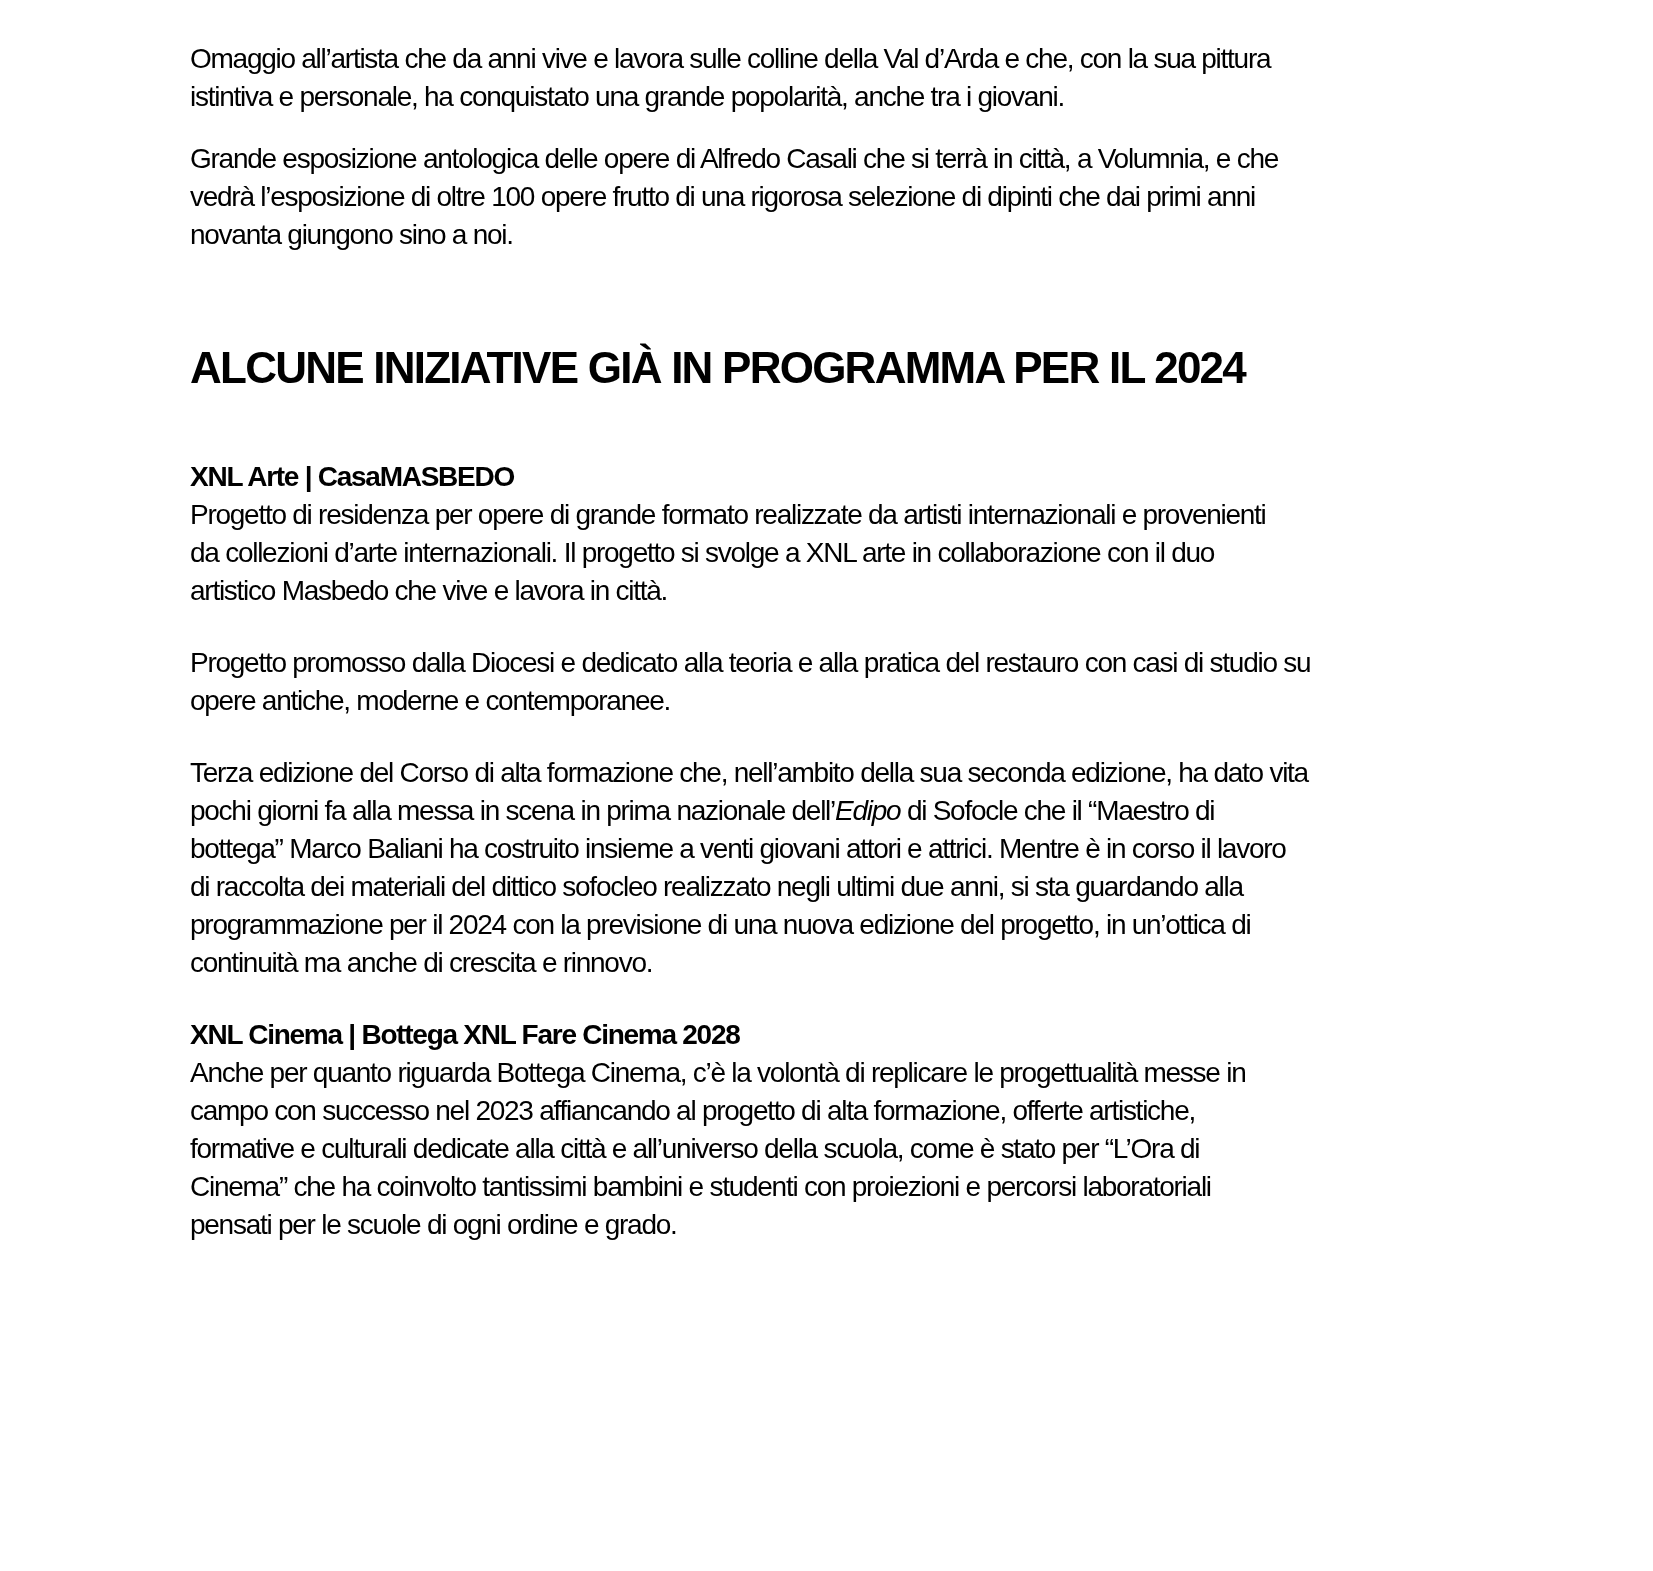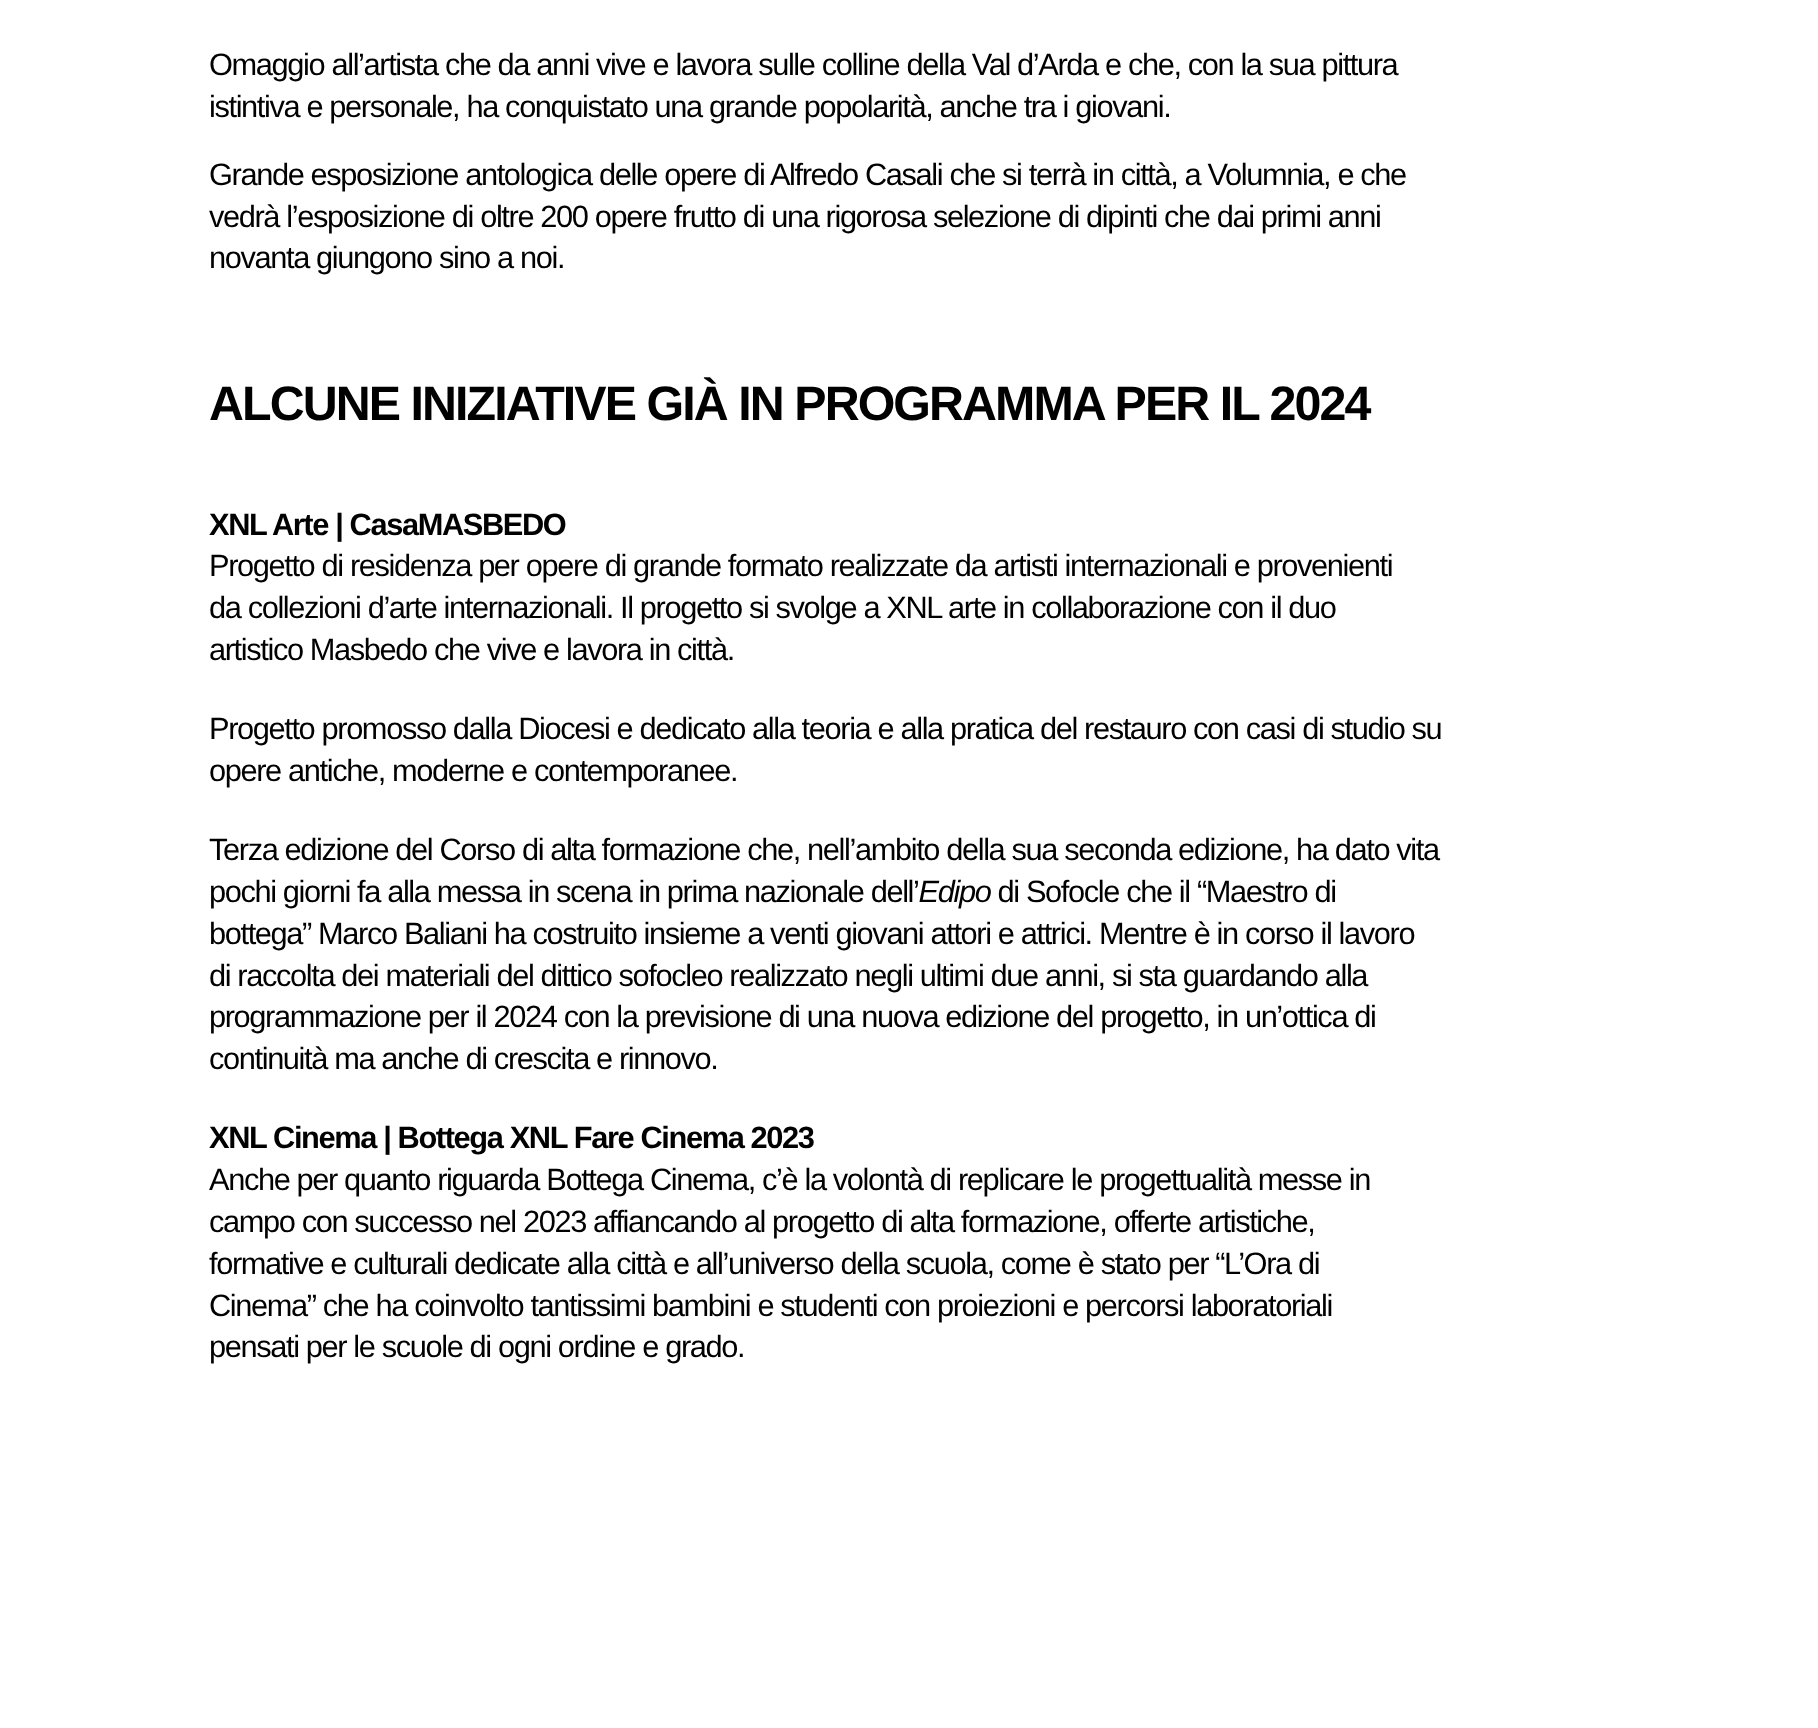--- a/index.html
+++ b/index.html
@@ -68,21 +68,21 @@
 </head>
 <body>
 
 <div class="page">
 
   <p class="para intro">Omaggio all’artista che da anni vive e lavora sulle colline della Val d’Arda e che, con la sua pittura
 istintiva e personale, ha conquistato una grande popolarità, anche tra i giovani.</p>
 
 
   <p class="para event-description">Grande esposizione antologica delle opere di Alfredo Casali che si terrà in città, a Volumnia, e che
-vedrà l’esposizione di oltre 200 opere frutto di una rigorosa selezione di dipinti che dai primi anni
+vedrà l’esposizione di oltre 100 opere frutto di una rigorosa selezione di dipinti che dai primi anni
 novanta giungono sino a noi.</p>
 
   <h1 class="doc-heading">ALCUNE INIZIATIVE GIÀ IN PROGRAMMA PER IL 2024</h1>
 
   <div class="entry">
     <h2 class="entry-title">XNL Arte | CasaMASBEDO</h2>
     <p class="entry-body">Progetto di residenza per opere di grande formato realizzate da artisti internazionali e provenienti
 da collezioni d’arte internazionali. Il progetto si svolge a XNL arte in collaborazione con il duo
 artistico Masbedo che vive e lavora in città.</p>
   </div>
@@ -95,21 +95,21 @@
   <div class="entry">
     <p class="entry-body"><span>Terza edizione del Corso di alta formazione che, nell’ambito della sua seconda edizione, ha dato vita
 pochi giorni fa alla messa in scena in prima nazionale dell’</span><em>Edipo</em><span> di Sofocle che il “Maestro di
 bottega” Marco Baliani ha costruito insieme a venti giovani attori e attrici. Mentre è in corso il lavoro
 di raccolta dei materiali del dittico sofocleo realizzato negli ultimi due anni, si sta guardando alla
 programmazione per il 2024 con la previsione di una nuova edizione del progetto, in un’ottica di
 continuità ma anche di crescita e rinnovo.</span></p>
   </div>
 
   <div class="entry">
-    <h2 class="entry-title">XNL Cinema | Bottega XNL Fare Cinema 2023</h2>
+    <h2 class="entry-title">XNL Cinema | Bottega XNL Fare Cinema 2028</h2>
     <p class="entry-body">Anche per quanto riguarda Bottega Cinema, c’è la volontà di replicare le progettualità messe in
 campo con successo nel 2023 affiancando al progetto di alta formazione, offerte artistiche,
 formative e culturali dedicate alla città e all’universo della scuola, come è stato per “L’Ora di
 Cinema” che ha coinvolto tantissimi bambini e studenti con proiezioni e percorsi laboratoriali
 pensati per le scuole di ogni ordine e grado.</p>
   </div>
 
 </div>
 
 </body></html>

